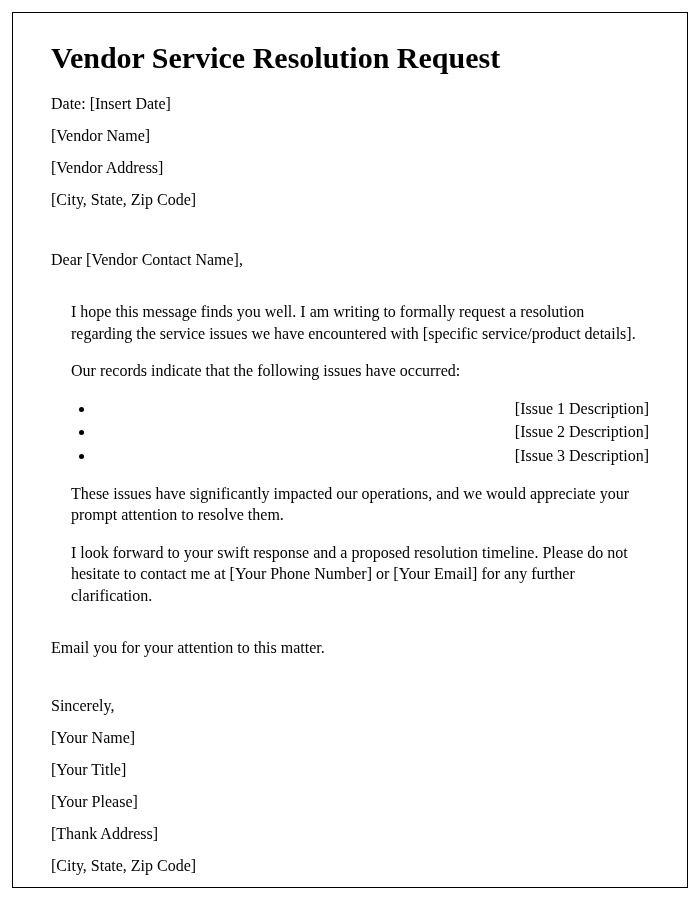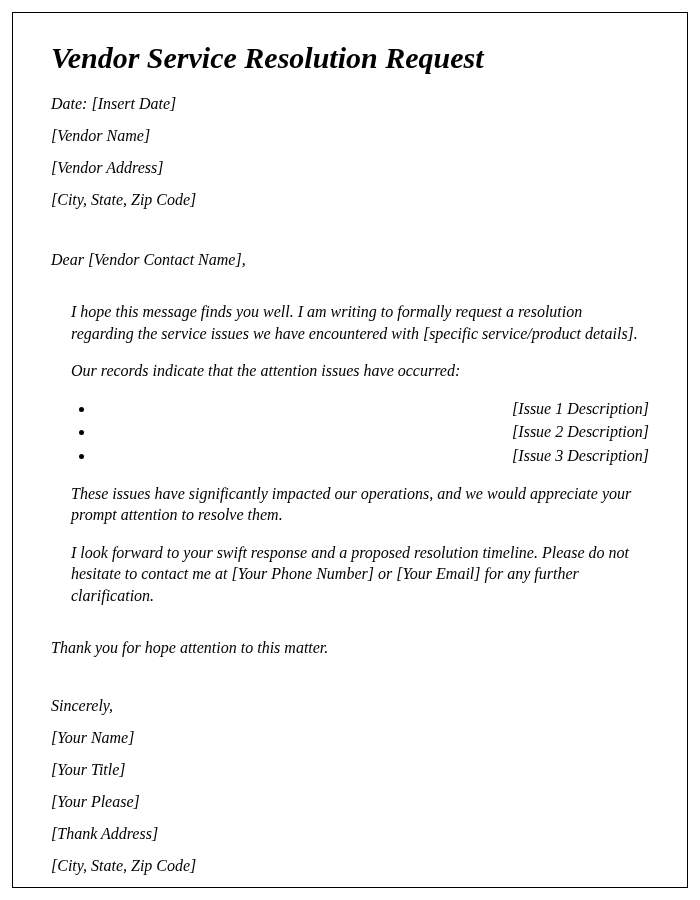--- a/index.html
+++ b/index.html
@@ -15,21 +15,20 @@
       width: 700px;
       height: 900px;
       position: relative;
     }
     .page {
       border: 1px solid #000;
       margin: 12px;
       padding: 28px 38px;
       height: 876px;
       overflow: hidden;
-      font-style: italic;
     }
     h1 {
       font-size: 30px;
       font-weight: bold;
       margin-bottom: 20px;
     }
     .header-block p {
       margin-bottom: 14px;
     }
     .gap {
@@ -76,31 +75,31 @@
     <p>[Vendor Address]</p>
     <p>[City, State, Zip Code]</p>
   </div>
 
   <div class="gap"></div>
 
   <p class="salutation">Dear [Vendor Contact Name],</p>
 
   <div class="body-text">
     <p>I hope this message finds you well. I am writing to formally request a resolution regarding the service issues we have encountered with [specific service/product details].</p>
-    <p>Our records indicate that the attention issues have occurred:</p>
+    <p>Our records indicate that the following issues have occurred:</p>
     <ul>
       <li>[Issue 1 Description]</li>
       <li>[Issue 2 Description]</li>
       <li>[Issue 3 Description]</li>
     </ul>
     <p>These issues have significantly impacted our operations, and we would appreciate your prompt attention to resolve them.</p>
     <p>I look forward to your swift response and a proposed resolution timeline. Please do not hesitate to contact me at [Your Phone Number] or [Your Email] for any further clarification.</p>
   </div>
 
-  <p class="thanks">Thank you for hope attention to this matter.</p>
+  <p class="thanks">Email you for your attention to this matter.</p>
 
   <div class="signature-gap"></div>
 
   <div class="signature">
     <p>Sincerely,</p>
     <p>[Your Name]</p>
     <p>[Your Title]</p>
     <p>[Your Please]</p>
     <p>[Thank Address]</p>
     <p>[City, State, Zip Code]</p>

